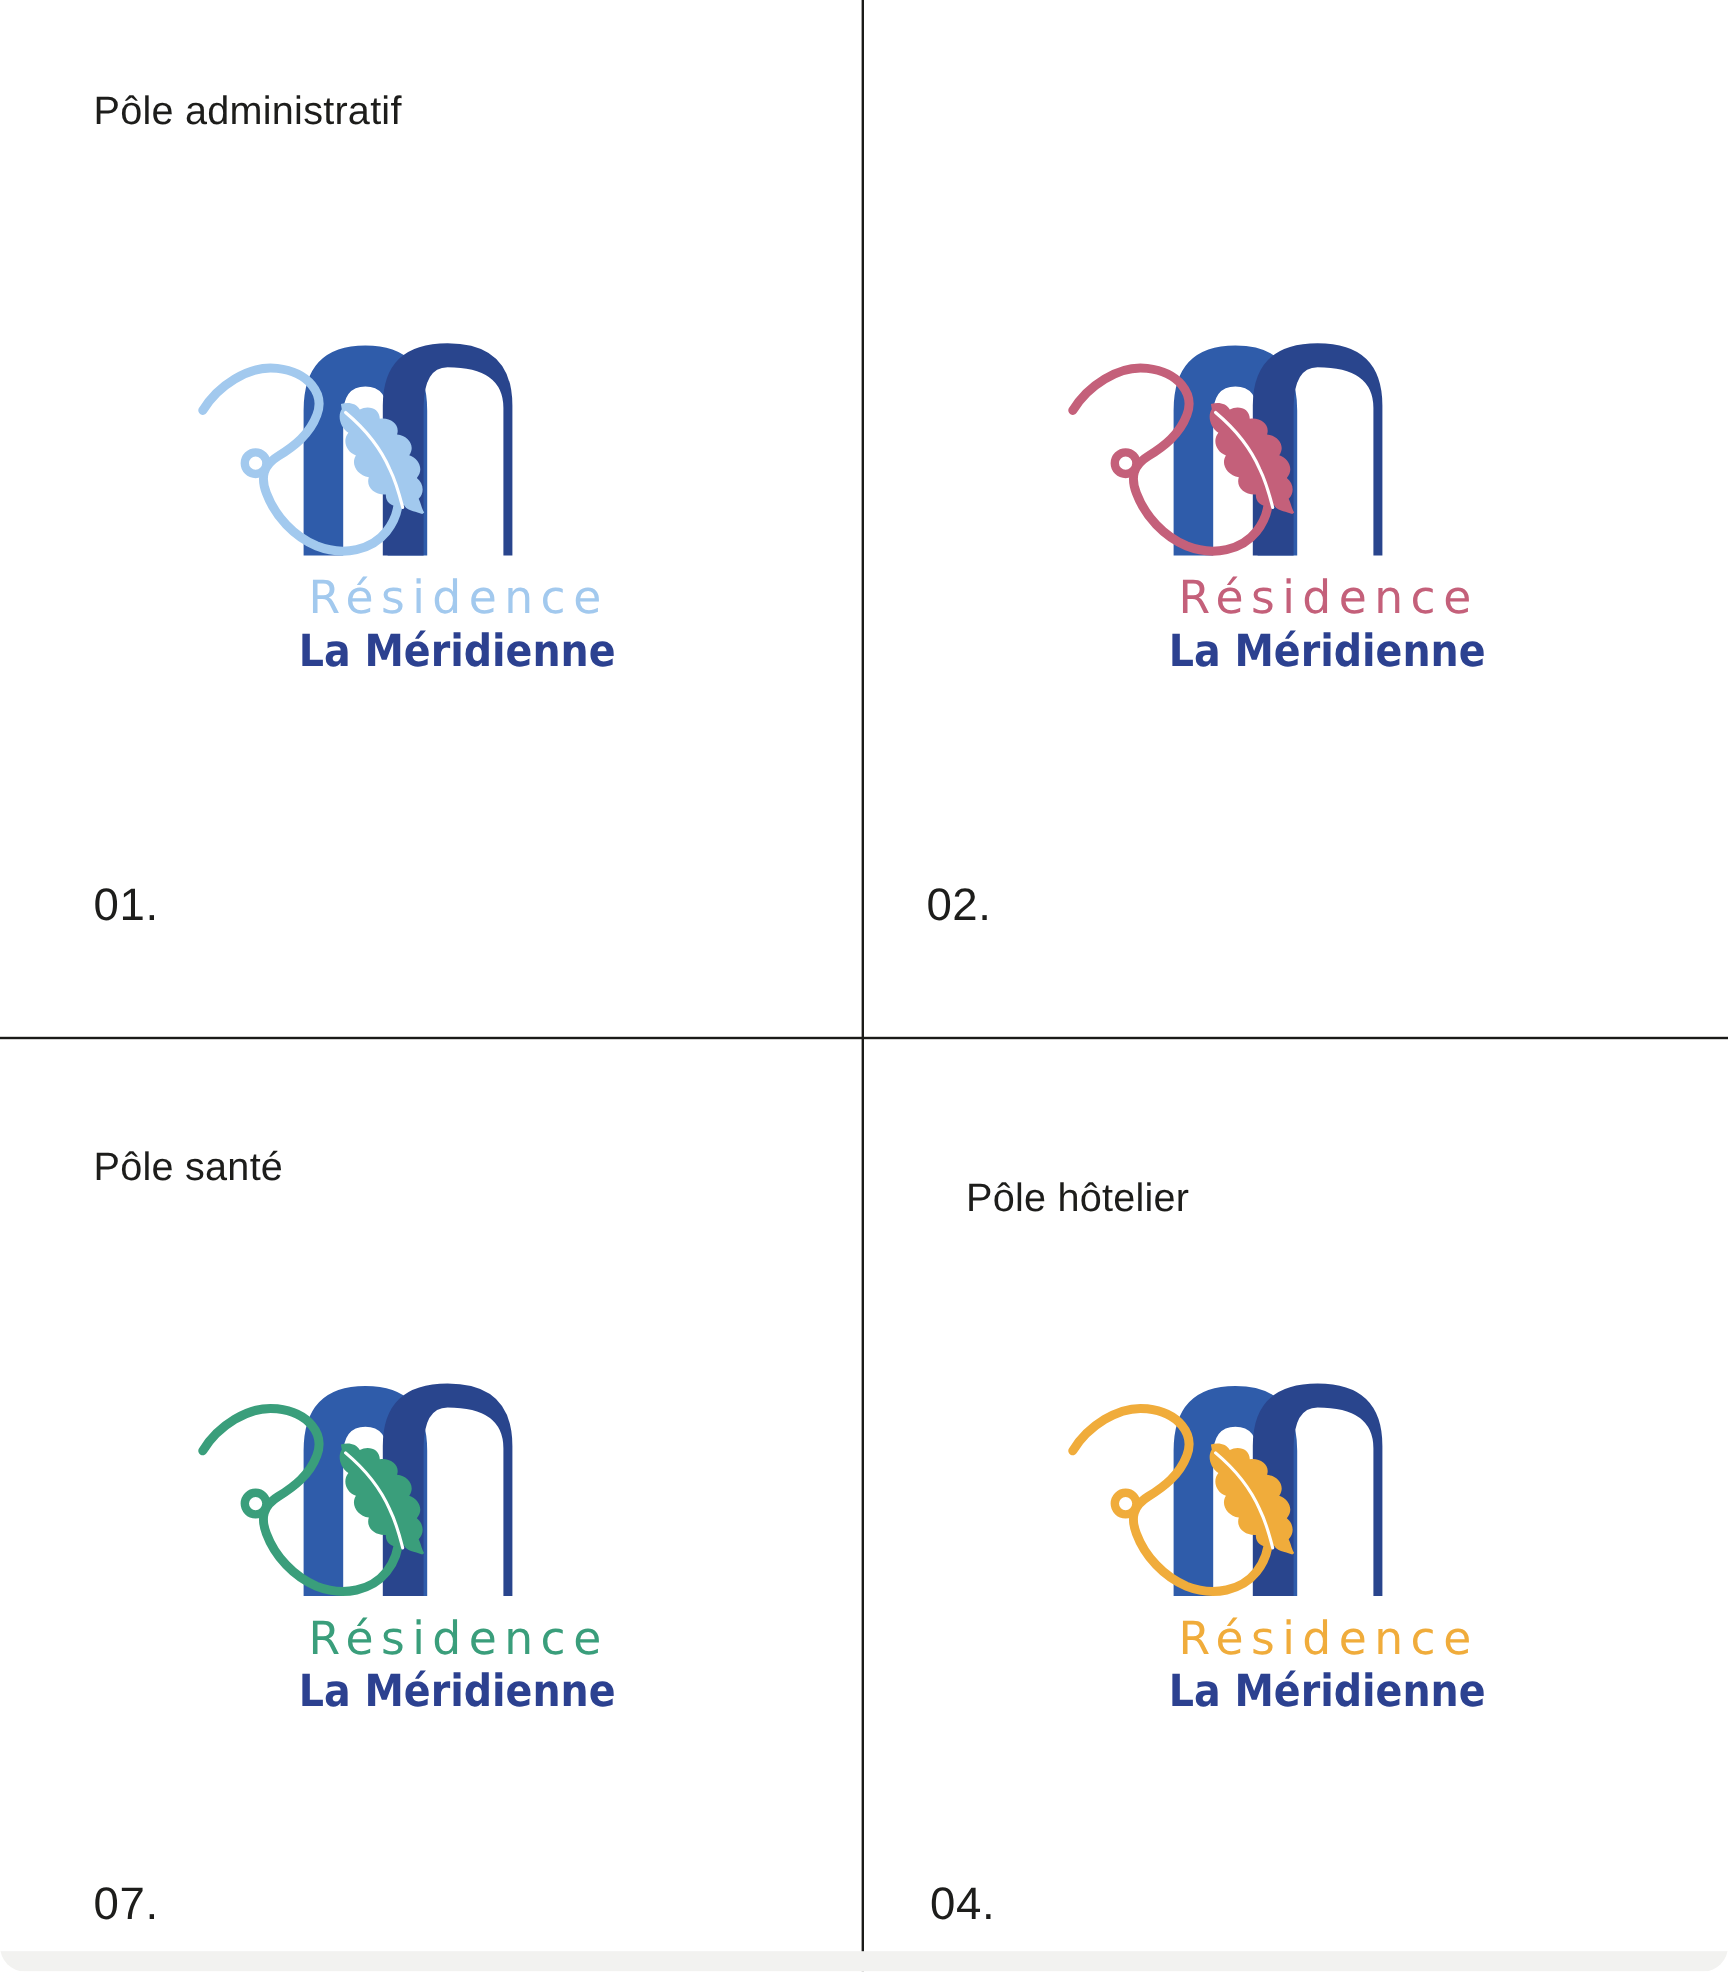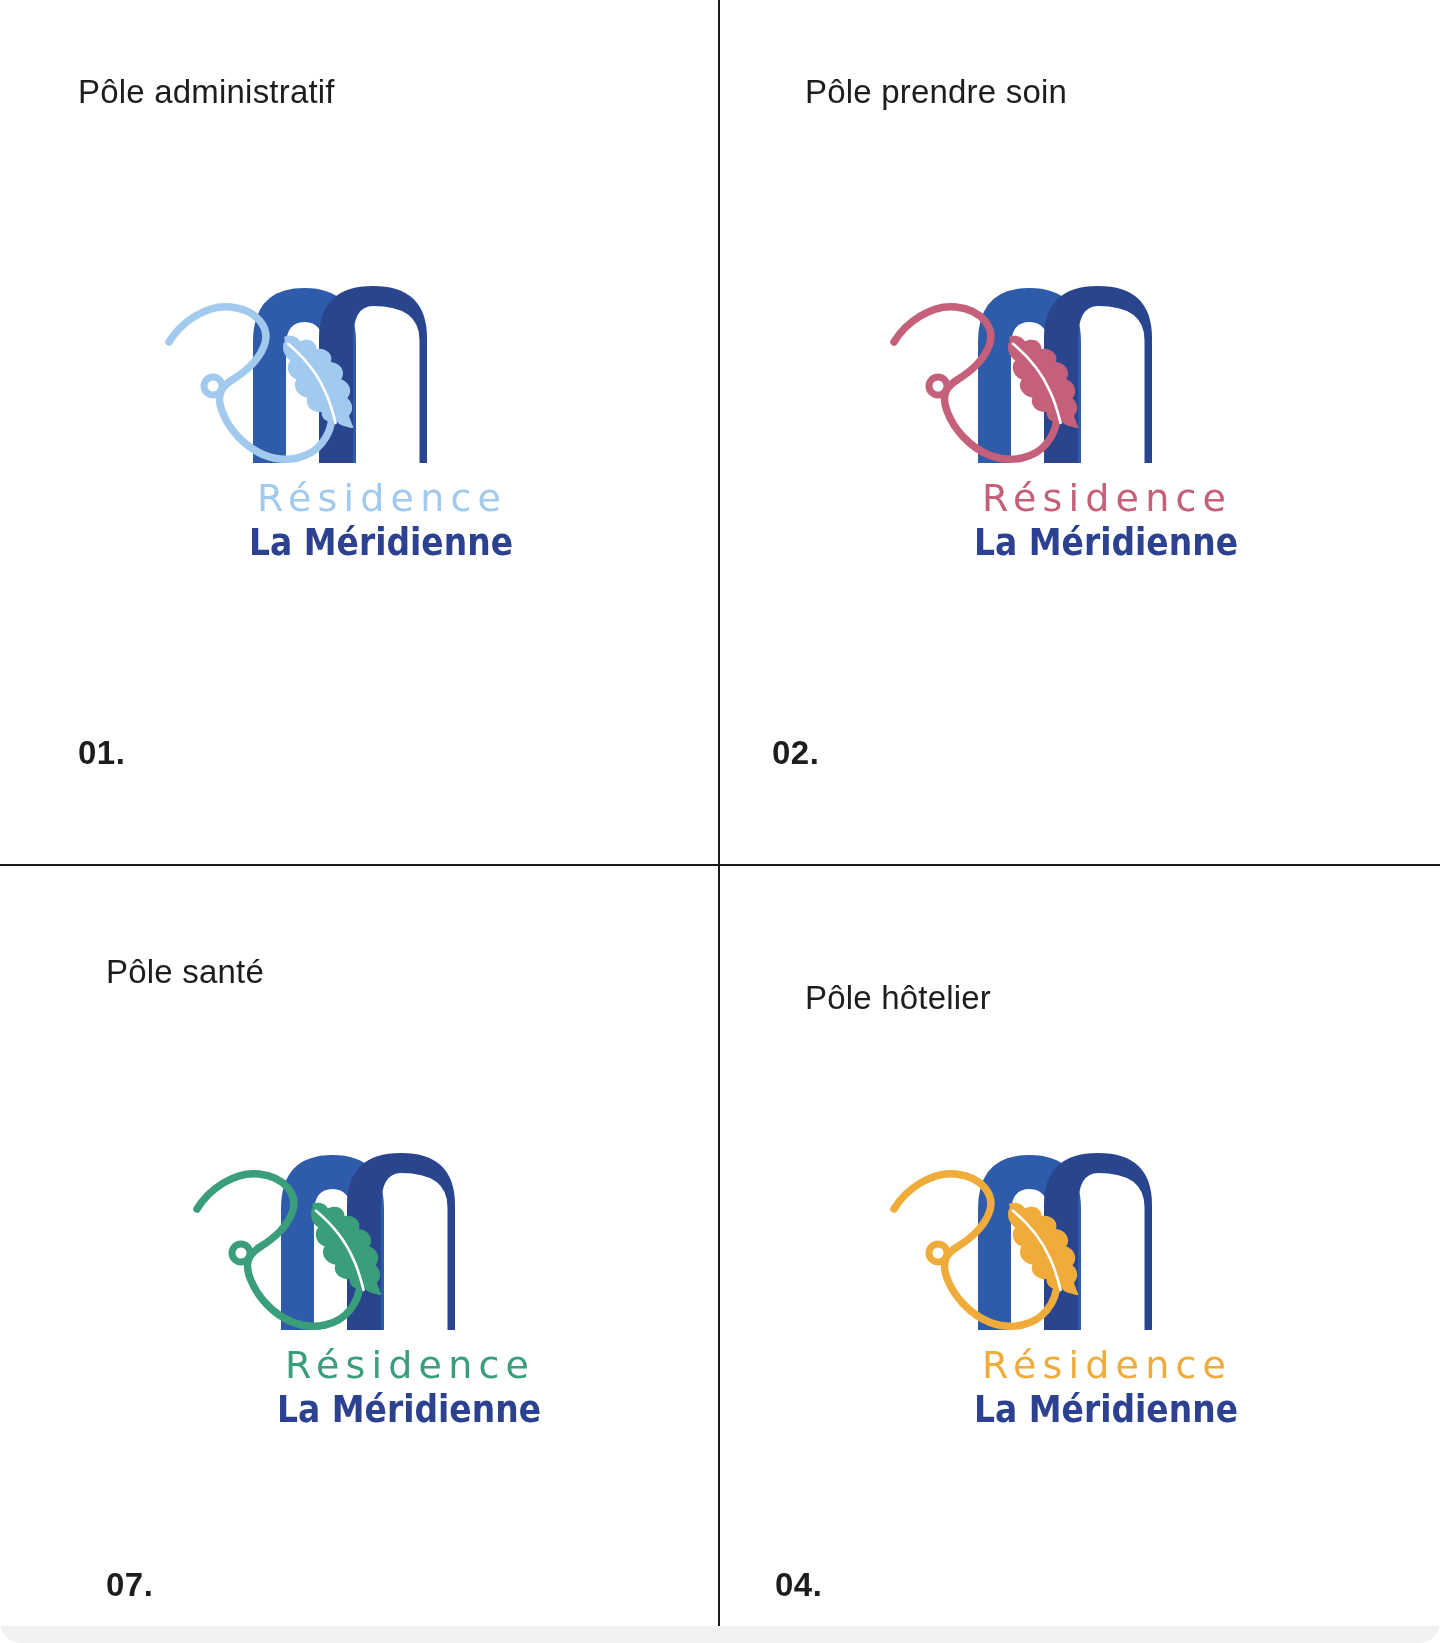--- a/index.html
+++ b/index.html
@@ -5,34 +5,33 @@
   html,body{margin:0;padding:0;background:#ffffff;}
   #canvas{
     position:relative;width:1440px;height:1643px;background:#ffffff;
     font-family:"Liberation Sans", sans-serif;overflow:hidden;border-radius:21px;
   }
   .divider-v{position:absolute;left:718px;top:0;width:2px;height:1643px;background:var(--divider,#1a1a18);}
   .divider-h{position:absolute;left:0;top:864px;width:1440px;height:2px;background:var(--divider,#1a1a18);}
   .quadrant{position:absolute;width:719px;}
   #q0{left:0;top:0;height:864px;}
   #q1{left:721px;top:0;height:864px;}
-  #q2{left:0;top:867px;height:776px;margin-left:28px;}
+  #q2{left:0;top:867px;height:776px;}
   #q3{left:721px;top:867px;height:776px;}
   .q-title{
     position:absolute;font-size:33px;line-height:1.1;color:var(--ink,#1d1d1b);
     letter-spacing:0.2px;white-space:nowrap;
   }
   #q0 .q-title{left:78px;top:74px;}
   #q1 .q-title{left:84px;top:74px;}
   #q2 .q-title{left:78px;top:87px;}
   #q3 .q-title{left:84px;top:87px;margin-top:26px;}
   .q-number{
-    position:absolute;font-size:33px;line-height:1.1;color:var(--ink,#1d1d1b);
+    position:absolute;font-size:38px;line-height:1.1;color:var(--ink,#1d1d1b);
     letter-spacing:0.5px;
-    font-weight:bold;
   }
   #q0 .q-number{left:78px;top:735px;}
   #q1 .q-number{left:51px;top:735px;}
   #q2 .q-number{left:78px;top:700px;}
   #q3 .q-number{left:54px;top:700px;}
   .logo{position:absolute;left:161px;top:280px;}
   #q1 .logo,#q3 .logo{left:165px;}
   .arch-1{fill:var(--arch1,#2f5caa);}
   .arch-2{fill:var(--arch2,#29458d);}
   .stem{fill:none;stroke:var(--accent);stroke-width:7.5;stroke-linecap:round;}
@@ -68,21 +67,20 @@
         <path class="leaf" d="M 0 -56 C 6 -54 11 -49 10 -43 C 18 -42 24 -34 19 -27 C 27 -23 30 -13 23 -8 C 30 -2 30 9 21 12 C 26 19 24 29 15 31 C 17 38 13 45 6 46 C 5 51 3 55 3 58 L 1 58 C -3 52 -8 48 -7 43 C -15 41 -19 33 -14 27 C -22 22 -24 12 -17 7 C -24 0 -23 -11 -15 -14 C -20 -21 -17 -31 -9 -33 C -12 -41 -8 -50 -2 -52 Z"></path>
         <path class="vein" d="M -1 -48 C 4 -28 5 -6 1 12 C -1 24 -5 34 -9 44"></path>
       </g>
       <text class="res-text" x="218" y="231" textLength="244" lengthAdjust="spacing">Résidence</text>
       <text class="mer-text" x="220" y="275" textLength="264" lengthAdjust="spacingAndGlyphs">La Méridienne</text>
     </svg>
     <div class="q-number">01.</div>
   </section>
 
   <section class="quadrant" id="q1" style="--accent: #c4607a;">
-    <div class="q-title">Pôle prendre soin</div>
     <svg class="logo" width="360" height="290" viewBox="0 0 360 290">
       <path class="arch-1" d="M 92 183 L 92 62 Q 92 8 143.5 8 Q 195 8 195 62 L 195 183 L 162 183 L 162 66 Q 162 42 143.5 42 Q 125 42 125 66 L 125 183 Z"></path>
       <path class="arch-2" d="M 158 183 L 158 58 Q 158 6 212 6 Q 266 6 266 58 L 266 183 L 258.5 183 L 258.5 60 Q 258.5 26 212 26 Q 192 26 192 60 L 192 183 Z"></path>
       <path class="stem" d="M 8 62 C 20 42 46 24 70 27 C 96 30 110 48 103 66 C 97 82 84 92 71 100 C 58 108 56 118 61 131 C 68 150 84 167 103 175 C 126 184 149 178 161 163 C 169 153 172 142 171 130"></path>
       <circle class="stem-loop" cx="52" cy="106" r="9"></circle>
       <g transform="translate(156,102) rotate(-36)">
         <path class="leaf" d="M 0 -56 C 6 -54 11 -49 10 -43 C 18 -42 24 -34 19 -27 C 27 -23 30 -13 23 -8 C 30 -2 30 9 21 12 C 26 19 24 29 15 31 C 17 38 13 45 6 46 C 5 51 3 55 3 58 L 1 58 C -3 52 -8 48 -7 43 C -15 41 -19 33 -14 27 C -22 22 -24 12 -17 7 C -24 0 -23 -11 -15 -14 C -20 -21 -17 -31 -9 -33 C -12 -41 -8 -50 -2 -52 Z"></path>
         <path class="vein" d="M -1 -48 C 4 -28 5 -6 1 12 C -1 24 -5 34 -9 44"></path>
       </g>
       <text class="res-text" x="218" y="231" textLength="244" lengthAdjust="spacing">Résidence</text>

